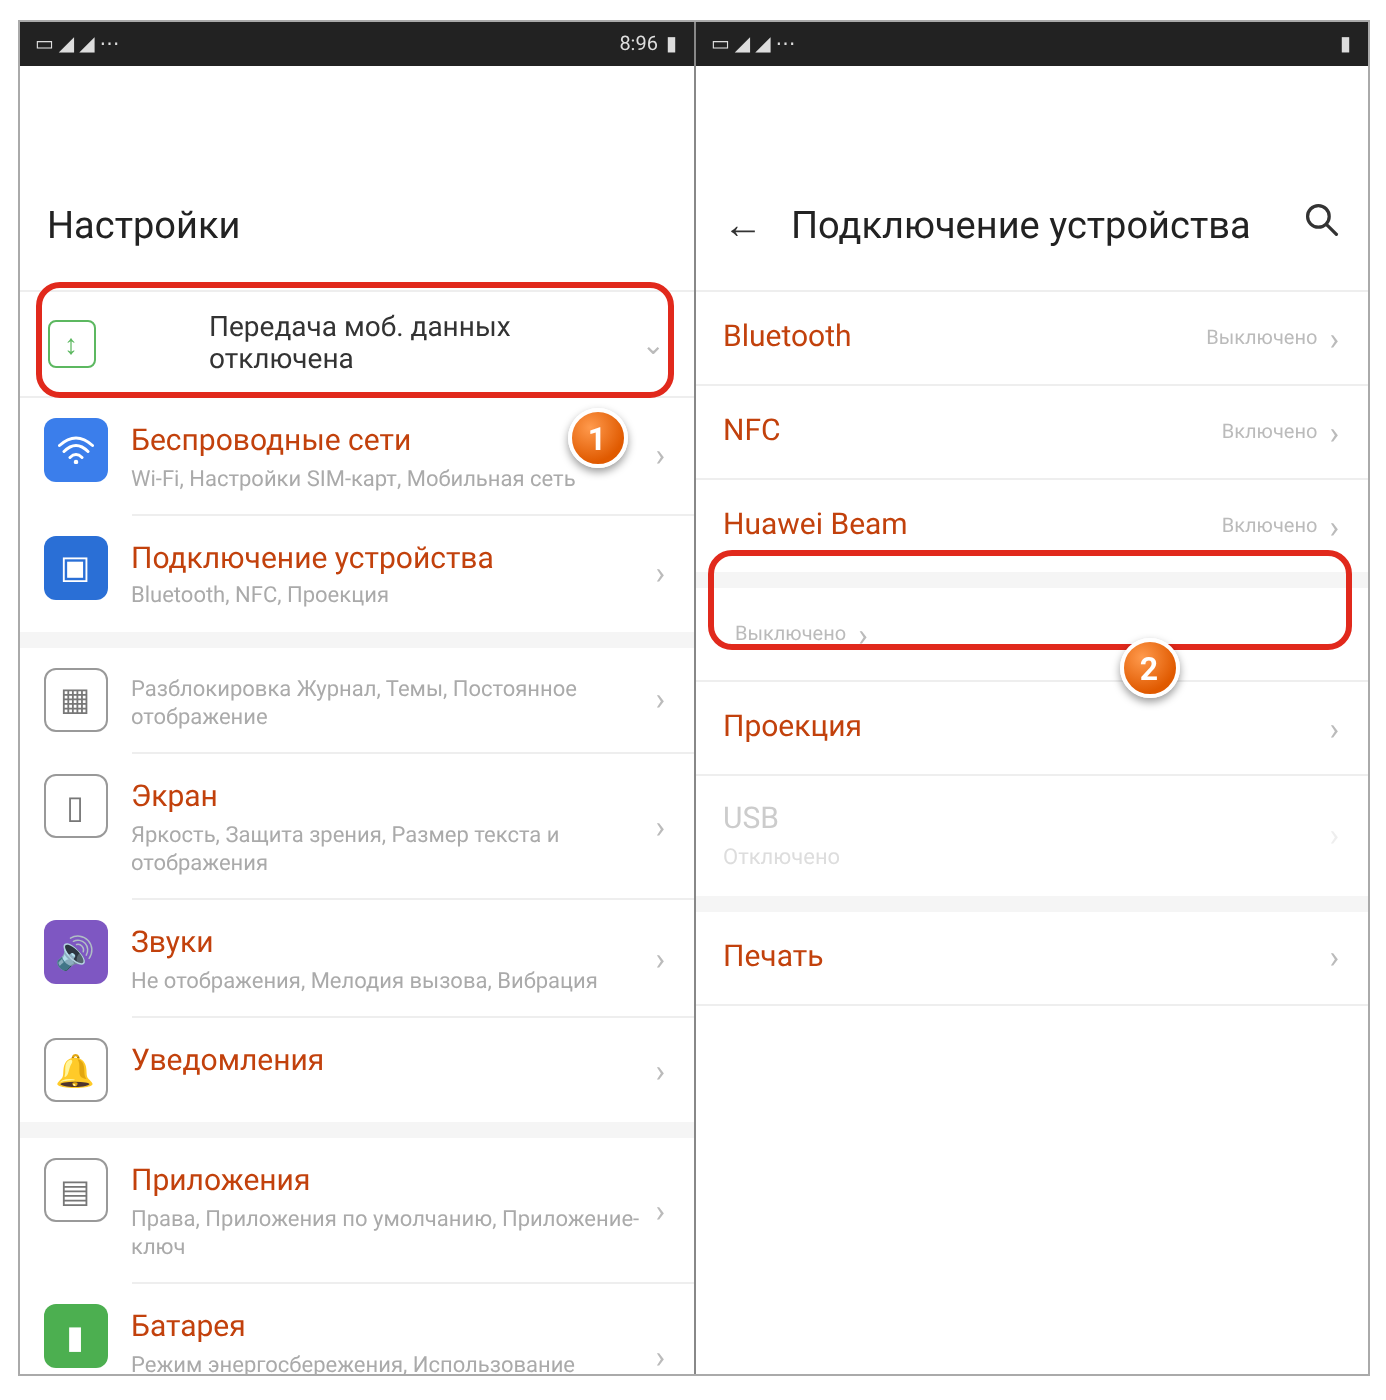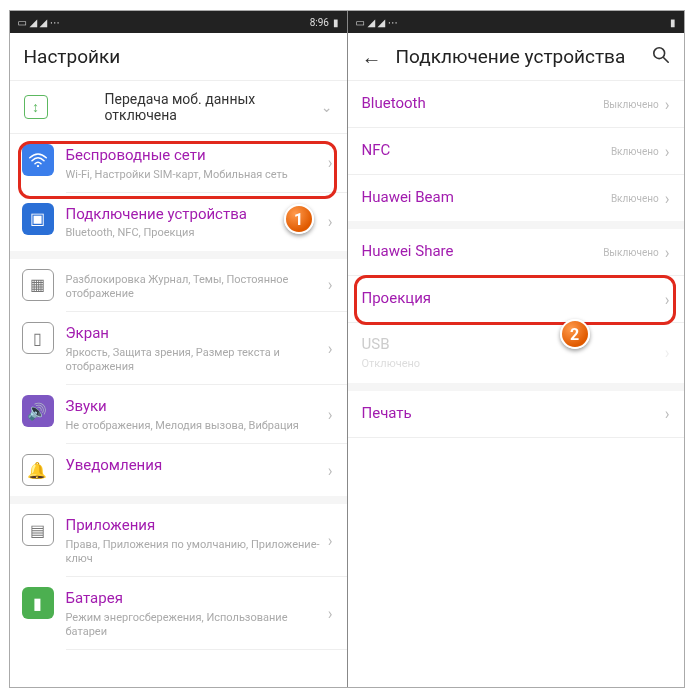--- a/index.html
+++ b/index.html
@@ -36,25 +36,26 @@
     font-size: 10px;
     display: flex;
     align-items: center;
     justify-content: space-between;
     padding: 0 8px;
   }
   .statusbar .left, .statusbar .right { display: flex; gap: 4px; align-items: center; }
   .header {
     display: flex;
     align-items: center;
-    height: 48px;
+    height: 66px;
     padding: 0 14px;
     font-size: 19px;
     color: #222;
     border-bottom: 1px solid #eee;
+    margin-top: 47px;
   }
   .header .back { margin-right: 14px; font-size: 20px; color: #333; cursor: pointer; }
   .header .title { flex: 1; }
   .header .search { font-size: 18px; color: #333; }
   .list { flex: 1; overflow: hidden; }
   .item {
     display: flex;
     align-items: flex-start;
     padding: 10px 14px 10px 12px;
     min-height: 50px;
@@ -78,21 +79,21 @@
   .icon-box.outline {
     border: 1.5px solid #999;
     color: #777;
     background: #fff;
   }
   .icon-wifi { background: #3b7eeb; }
   .icon-conn { background: #2a6fd6; }
   .icon-green { background: #4caf50; }
   .icon-purple { background: #7e57c2; }
   .text-col { flex: 1; min-width: 0; padding-top: 2px; }
-  .label { font-size: 15px; color: #a21caf; line-height: 1.3; }
+  .label { font-size: 15px; color: #c2410c; line-height: 1.3; }
   .sub { font-size: 11px; color: #aaa; line-height: 1.3; margin-top: 2px; }
   .chevron { color: #bbb; font-size: 16px; margin-left: 6px; align-self: center; }
   .value { font-size: 10px; color: #bbb; margin-left: 6px; }
   .banner {
     display: flex;
     align-items: center;
     padding: 10px 14px;
     font-size: 14px;
     color: #333;
     gap: 45px;
@@ -284,21 +285,20 @@
         <span class="chevron">›</span>
       </div>
       <div class="divider full"></div>
       <div class="item simple">
         <span class="label" style="flex:1">Huawei Beam</span>
         <span class="value">Включено</span>
         <span class="chevron">›</span>
       </div>
       <div class="sep"></div>
       <div class="item simple">
-        <span class="label" style="flex:1">Huawei Share</span>
         <span class="value">Выключено</span>
         <span class="chevron">›</span>
       </div>
       <div class="divider full"></div>
       <div class="item simple">
         <span class="label" style="flex:1">Проекция</span>
         <span class="chevron">›</span>
       </div>
       <div class="divider full"></div>
       <div class="item simple disabled">

